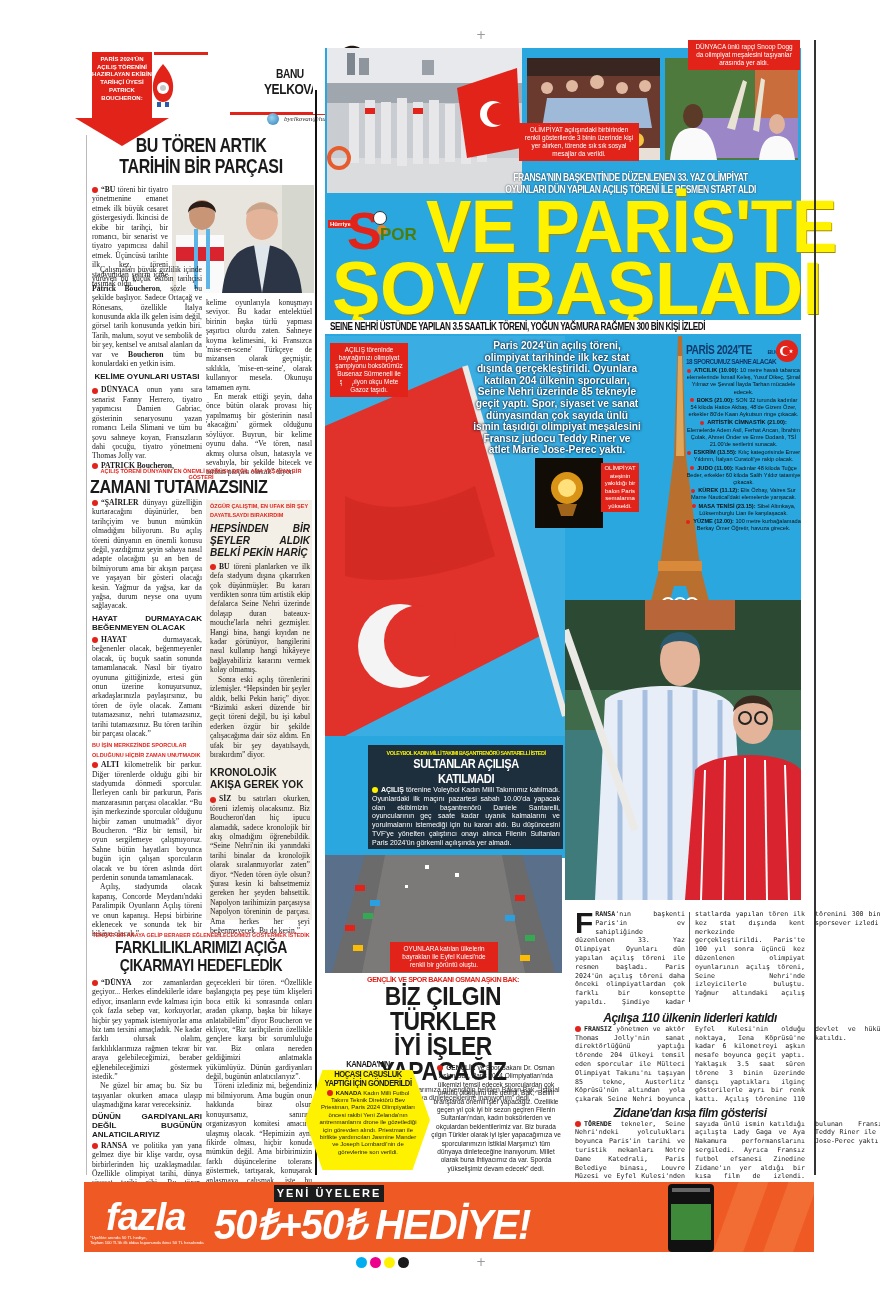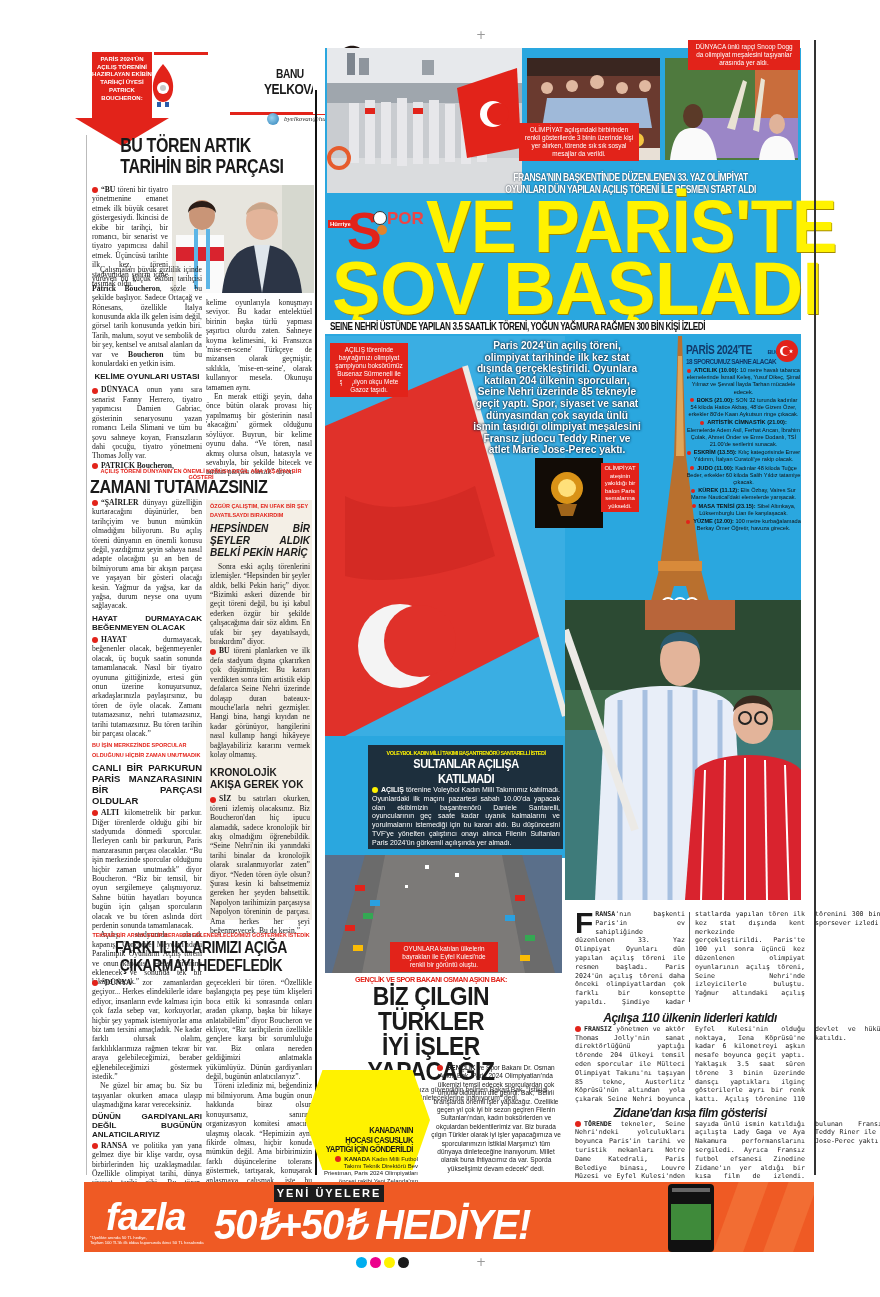--- a/index.html
+++ b/index.html
@@ -51,21 +51,21 @@
   </div>
   <div class="abs" style="left:303px;top:10px;width:14px;height:28px;background:#111;"></div>
 
   <div class="abs" style="left:187px;top:73px;width:12px;height:12px;border-radius:50%;background:radial-gradient(circle at 40% 40%,#9bd3f0,#2a7fb8);"></div>
   <div class="abs" style="left:204px;top:75px;font-size:7px;font-style:italic;color:#333;">byelkovan@hurriyet.com.tr</div>
 </div>
 
 <div class="vline" style="left:86px;top:135px;height:1040px;background:#bbb;"></div>
 <div class="vline" style="left:315px;top:90px;height:1085px;width:2px;background:#111;"></div>
 
-<div class="abs" style="left:98px;top:135px;width:222px;text-align:left;">
+<div class="abs" style="left:90px;top:135px;width:222px;text-align:center;">
   <div class="cond" style="font-size:20px;line-height:21px;transform:scaleX(0.8);transform-origin:center;">BU TÖREN ARTIK</div>
   <div class="cond" style="font-size:20px;line-height:21px;transform:scaleX(0.8);transform-origin:center;">TARİHİN BİR PARÇASI</div>
 </div>
 
 <div class="abs photo" style="left:172px;top:185px;width:142px;height:108px;">
   <svg width="142" height="108" viewBox="0 0 142 108">
       <rect width="142" height="108" fill="#e7e5de"></rect>
       <rect x="110" y="0" width="32" height="108" fill="#d6d8cf"></rect>
       <ellipse cx="30" cy="30" rx="13" ry="15" fill="#c99577"></ellipse>
       <path d="M16 28 C16 12 44 12 44 28 C40 20 20 20 16 28Z" fill="#2b1d17"></path>
@@ -95,31 +95,30 @@
 </div>
 
 <div class="abs kicker" style="left:90px;top:468px;width:222px;font-size:5.6px;">AÇILIŞ TÖRENİ DÜNYANIN EN ÖNEMLİ KONUSU DEĞİL AMA YAŞAYAN BİR GÖSTERİ</div>
 <div class="abs cond" style="left:90px;top:476px;width:260px;font-size:19px;transform:scaleX(0.85);">ZAMANI TUTAMAZSINIZ</div>
 
 <div class="abs body-text" style="left:92px;top:498px;width:110px;">
   <p><span class="dot"></span><b>“ŞAİRLER</b> <span>dünyayı güzelliğin kurtaracağını düşünürler, ben tarihçiyim ve bunun mümkün olmadığını biliyorum. Bu açılış töreni dünyanın en önemli konusu değil, yazdığımız şeyin sahaya nasıl adapte olacağını şu an ben de bilmiyorum ama bir akışın parçası ve yaşayan bir gösteri olacağı kesin. Yağmur da yağsa, kar da yağsa, durum neyse ona uyum sağlayacak.</span></p>
   <div class="subh" style="font-size:8px;line-height:9px;margin:3px 0;">HAYAT DURMAYACAK BEĞENMEYEN OLACAK</div>
   <p><span class="dot"></span><b>HAYAT</b> <span>durmayacak, beğenenler olacak, beğenmeyenler olacak, üç buçuk saatin sonunda tamamlanacak. Nasıl bir tiyatro oyununa gittiğinizde, ertesi gün onun üzerine konuşursunuz, arkadaşlarınızla paylaşırsınız, bu tören de öyle olacak. Zamanı tutamazsınız, nehri tutamazsınız, tarihi tutamazsınız. Bu tören tarihin bir parçası olacak.”</span></p>
   <div class="kicker" style="text-align:left;font-size:5.5px;margin-top:3px;">BU İŞİN MERKEZİNDE SPORCULAR OLDUĞUNU HİÇBİR ZAMAN UNUTMADIK</div>
-  <div class="subh" style="font-size:9.5px;line-height:11px;margin:2px 0;">CANLI BİR PARKURUN PARİS MANZARASININ BİR PARÇASI OLDULAR</div>
   <p><span class="dot"></span><b>ALTI</b> <span>kilometrelik bir parkur. Diğer törenlerde olduğu gibi bir stadyumda dönmedi sporcular. İlerleyen canlı bir parkurun, Paris manzarasının parçası olacaklar. “Bu işin merkezinde sporcular olduğunu hiçbir zaman unutmadık” diyor Boucheron. “Biz bir temsil, bir oyun sergilemeye çalışmıyoruz. Sahne bütün hayatları boyunca bugün için çalışan sporcuların olacak ve bu tören aslında dört perdenin sonunda tamamlanacak.</span></p>
   <p style="text-indent:8px">Açılış, stadyumda olacak kapanış, Concorde Meydanı'ndaki Paralimpik Oyunların Açılış töreni ve onun kapanışı. Hepsi birbirine eklenecek ve sonunda tek bir hikâye olacak.”</p>
 </div>
 
 <div class="abs" style="left:206px;top:500px;width:106px;height:420px;background:#f4efe6;"></div>
 <div class="abs body-text" style="left:210px;top:502px;width:100px;">
   <div class="kicker" style="text-align:left;font-size:5.5px;">ÖZGÜR ÇALIŞTIM, EN UFAK BİR ŞEY DAYATILSAYDI BIRAKIRDIM</div>
   <div class="subh" style="font-size:10px;line-height:12px;margin:2px 0 3px;font-style:italic;">HEPSİNDEN BİR ŞEYLER ALDIK BELKİ PEKİN HARİÇ</div>
+  <p><span class="dot"></span><b>BU</b> <span>töreni planlarken ve ilk defa stadyum dışına çıkarırken çok düşünmüşler. Bu kararı verdikten sonra tüm artistik ekip defalarca Seine Nehri üzerinde dolaşıp duran bateaux-mouche'larla nehri gezmişler. Hangi bina, hangi kıyıdan ne kadar görünüyor, hangilerini nasıl kullanıp hangi hikâyeye bağlayabiliriz kararını vermek kolay olmamış.</span></p>
   <p style="text-indent:8px">Sonra eski açılış törenlerini izlemişler. “Hepsinden bir şeyler aldık, belki Pekin hariç” diyor. “Bizimki askeri düzende bir geçit töreni değil, bu işi kabul ederken özgür bir şekilde çalışacağıma dair söz aldım. En ufak bir şey dayatılsaydı, bırakırdım” diyor.</p>
-  <p><span class="dot"></span><b>BU</b> <span>töreni planlarken ve ilk defa stadyum dışına çıkarırken çok düşünmüşler. Bu kararı verdikten sonra tüm artistik ekip defalarca Seine Nehri üzerinde dolaşıp duran bateaux-mouche'larla nehri gezmişler. Hangi bina, hangi kıyıdan ne kadar görünüyor, hangilerini nasıl kullanıp hangi hikâyeye bağlayabiliriz kararını vermek kolay olmamış.</span></p>
   <div class="subh" style="font-size:10px;line-height:12px;margin:8px 0 3px;">KRONOLOJİK AKIŞA GEREK YOK</div>
   <p><span class="dot"></span><b>SİZ</b> <span>bu satırları okurken, töreni izlemiş olacaksınız. Biz Boucheron'dan hiç ipucu alamadık, sadece kronolojik bir akış olmadığını öğrenebildik. “Seine Nehri'nin iki yanındaki tarihi binalar da kronolojik olarak sıralanmıyorlar zaten” diyor. “Neden tören öyle olsun? Şurası kesin ki bahsetmemiz gereken her şeyden bahsettik. Napolyon tarihimizin parçasıysa Napolyon töreninin de parçası. Ama herkes her şeyi beğenmeyecek. Bu da kesin.”</span></p>
 </div>
 
 <div class="abs kicker" style="left:90px;top:932px;width:222px;font-size:5.4px;">TEKRAR BİR ARAYA GELİP BERABER EĞLENEBİLECEĞİMİZİ GÖSTERMEK İSTEDİK</div>
 <div class="abs" style="left:90px;top:939px;width:222px;text-align:center;">
   <div class="cond" style="font-size:17px;line-height:18px;transform:scaleX(0.82);transform-origin:center;">FARKLILIKLARIMIZI AÇIĞA</div>
   <div class="cond" style="font-size:17px;line-height:18px;transform:scaleX(0.82);transform-origin:center;">ÇIKARMAYI HEDEFLEDİK</div>
 </div>
 <div class="abs body-text" style="left:92px;top:978px;width:110px;">
@@ -214,21 +213,21 @@
 <div class="abs" style="left:458px;top:172px;width:345px;text-align:center;color:#fff;">
   <div class="cond" style="font-size:10px;line-height:12px;transform:scaleX(0.85);transform-origin:center;text-shadow:0 0 2px #123;">FRANSA'NIN BAŞKENTİNDE DÜZENLENEN 33. YAZ OLİMPİYAT</div>
   <div class="cond" style="font-size:10px;line-height:12px;transform:scaleX(0.85);transform-origin:center;text-shadow:0 0 2px #123;">OYUNLARI DÜN YAPILAN AÇILIŞ TÖRENİ İLE RESMEN START ALDI</div>
 </div>
 
 <div class="abs" style="left:325px;top:205px;width:100px;height:60px;">
   <div class="abs sans" style="left:3px;top:15px;background:#e2231a;color:#fff;font-size:6px;font-weight:bold;padding:1px 2px;">Hürriyet</div>
   <div class="abs sans" style="left:22px;top:-4px;font-size:52px;font-weight:bold;color:#e2231a;">S</div>
   <div class="abs" style="left:48px;top:6px;width:14px;height:14px;border-radius:50%;background:#fff;border:1px solid #333;"></div>
   <div class="abs" style="left:52px;top:20px;width:10px;height:10px;border-radius:50%;background:#e2842a;"></div>
-  <div class="abs sans" style="left:55px;top:4px;font-size:17px;font-weight:bold;color:#ef4444;margin-left:7px;">POR</div>
+  <div class="abs sans" style="left:55px;top:20px;font-size:17px;font-weight:bold;color:#4d7c0f;">POR</div>
 </div>
 
 <div class="abs cond" style="left:426px;top:188px;font-size:74px;line-height:78px;color:#fff200;transform:scaleX(0.92);text-shadow:1px 1px 0 #a38a00;">VE PARİS'TE</div>
 <div class="abs cond" style="left:332px;top:250px;font-size:74px;line-height:78px;color:#fff200;transform:scaleX(0.98);text-shadow:1px 1px 0 #a38a00;">ŞOV BAŞLADI</div>
 
 <div class="abs" style="left:325px;top:320px;width:476px;height:14px;background:#fff;"></div>
 <div class="abs cond" style="left:330px;top:320px;font-size:10px;line-height:14px;transform:scaleX(0.82);color:#111;white-space:nowrap;">SEINE NEHRİ ÜSTÜNDE YAPILAN 3.5 SAATLİK TÖRENİ, YOĞUN YAĞMURA RAĞMEN 300 BİN KİŞİ İZLEDİ</div>
 
 <div class="abs photo" style="left:325px;top:336px;width:240px;height:400px;">
   <svg width="240" height="400" viewBox="0 0 240 400">
@@ -361,32 +360,32 @@
       </g>
       <g fill="#fff">
         <rect x="100" y="10" width="4" height="4"></rect>
         <rect x="130" y="18" width="4" height="4"></rect>
         <rect x="80" y="30" width="3" height="3"></rect>
       </g>
     </svg>
 </div>
 <div class="abs caption-red" style="left:390px;top:942px;width:108px;">OYUNLARA katılan ülkelerin bayrakları ile Eyfel Kulesi'nde renkli bir görüntü oluştu.</div>
 
-<div class="abs" style="left:311px;top:975px;width:240px;">
+<div class="abs" style="left:323px;top:975px;width:240px;">
   <div class="cond" style="font-size:8px;color:#e2231a;text-align:center;transform:scaleX(0.9);transform-origin:center;">GENÇLİK VE SPOR BAKANI OSMAN AŞKIN BAK:</div>
   <div class="cond" style="font-size:26px;line-height:25px;text-align:center;transform:scaleX(0.88);transform-origin:center;">BİZ ÇILGIN TÜRKLER</div>
   <div class="cond" style="font-size:26px;line-height:25px;text-align:center;transform:scaleX(0.88);transform-origin:center;">İYİ İŞLER YAPACAĞIZ</div>
   <div class="sans" style="font-size:6.8px;line-height:8.4px;text-align:center;color:#333;margin-top:2px;">Paris Olimpiyatları'nda sporcularımıza güvendiğin belirten Bakan Bak, “İstiklal Marşımız'ı tüm dünyaya dinleteceklerine inanıyorum” dedi.</div>
 </div>
 <div class="abs sans" style="left:430px;top:1064px;width:132px;font-size:6.5px;line-height:8.4px;text-align:center;">
   <span class="dot"></span><b>GENÇLİK</b> <span>ve Spor Bakanı Dr. Osman Aşkın Bak, Paris 2024 Olimpiyatları'nda ülkemizi temsil edecek sporculardan çok umutlu olduğunu dile getirdi. Bak, “Belirli branşlarda önemli işler yapacağız. Özellikle geçen yıl çok iyi bir sezon geçiren Filenin Sultanları'ndan, kadın boksörlerden ve okçulardan beklentilerimiz var. Biz burada çılgın Türkler olarak iyi işler yapacağımıza ve sporcularımızın İstiklal Marşımız'ı tüm dünyaya dinleteceğine inanıyorum. Millet olarak buna ihtiyacımız da var. Sporda yükselişimiz devam edecek” dedi.</span>
 </div>
 
 <div class="abs" style="left:305px;top:1070px;width:125px;height:100px;background:#fff200;clip-path:polygon(14% 0,86% 0,100% 50%,86% 100%,14% 100%,0 50%);"></div>
-<div class="abs" style="left:318px;top:1126px;width:100px;text-align:right;">
+<div class="abs" style="left:318px;top:1060px;width:100px;text-align:center;">
   <div class="cond" style="font-size:8.5px;line-height:9.5px;transform:scaleX(0.9);transform-origin:center;">KANADA'NIN</div>
   <div class="cond" style="font-size:8.5px;line-height:9.5px;transform:scaleX(0.9);transform-origin:center;">HOCASI CASUSLUK</div>
   <div class="cond" style="font-size:8.5px;line-height:9.5px;transform:scaleX(0.9);transform-origin:center;">YAPTIĞI İÇİN GÖNDERİLDİ</div>
   <p class="sans" style="font-size:6px;line-height:7.4px;margin-top:1px;"><span class="dot"></span><b>KANADA</b> <span>Kadın Milli Futbol Takımı Teknik Direktörü Bev Priestman, Paris 2024 Olimpiyatları öncesi rakibi Yeni Zelanda'nın antrenmanlarını drone ile gözetlediği için görevden alındı. Priestman ile birlikte yardımcıları Jasmine Mander ve Joseph Lombardi'nin de görevlerine son verildi.</span></p>
 </div>
 
 <div class="vline" style="left:689px;top:912px;height:90px;background:#555;"></div>
 <div class="vline" style="left:689px;top:1040px;height:40px;background:#555;"></div>
 <div class="vline" style="left:689px;top:1100px;height:70px;background:#555;"></div>
 <div class="vline" style="left:814px;top:40px;height:1135px;width:2px;background:#333;"></div>

